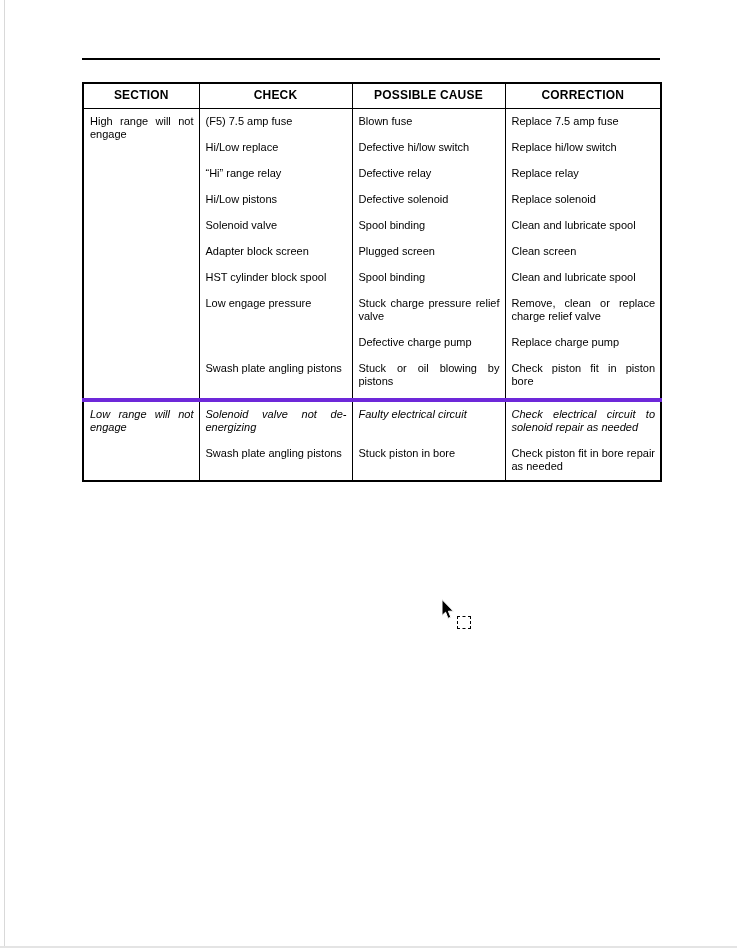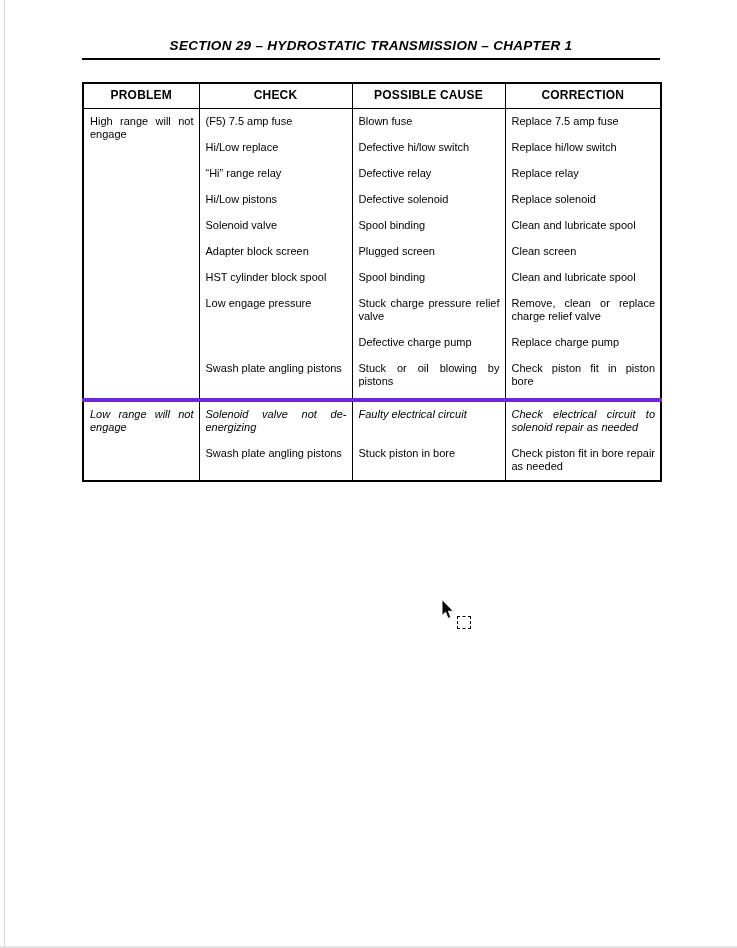--- a/index.html
+++ b/index.html
@@ -115,33 +115,32 @@
   }
 </style>
 </head>
 <body>
 
 <div class="page">
 
   <div class="page-left-edge"></div>
   <div class="page-bottom-edge"></div>
 
-  <div class="doc-header">SECTION 29 – HYDROSTATIC TRANSMISSION – CHAPTER 1</div>
   <div class="header-rule"></div>
 
   <table class="trouble-table">
     <colgroup>
       <col class="c1">
         <col class="c2">
         <col class="c3">
         <col class="c4">
     </colgroup>
     <thead>
       <tr>
-        <th>PROBLEM</th>
+        <th>SECTION</th>
         <th>CHECK</th>
         <th>POSSIBLE CAUSE</th>
         <th>CORRECTION</th>
       </tr>
     </thead>
     <tbody>
       <tr>
         <td class="problem-cell" rowspan="10">High range will not engage</td>
         <td>(F5) 7.5 amp fuse</td>
         <td>Blown fuse</td>

